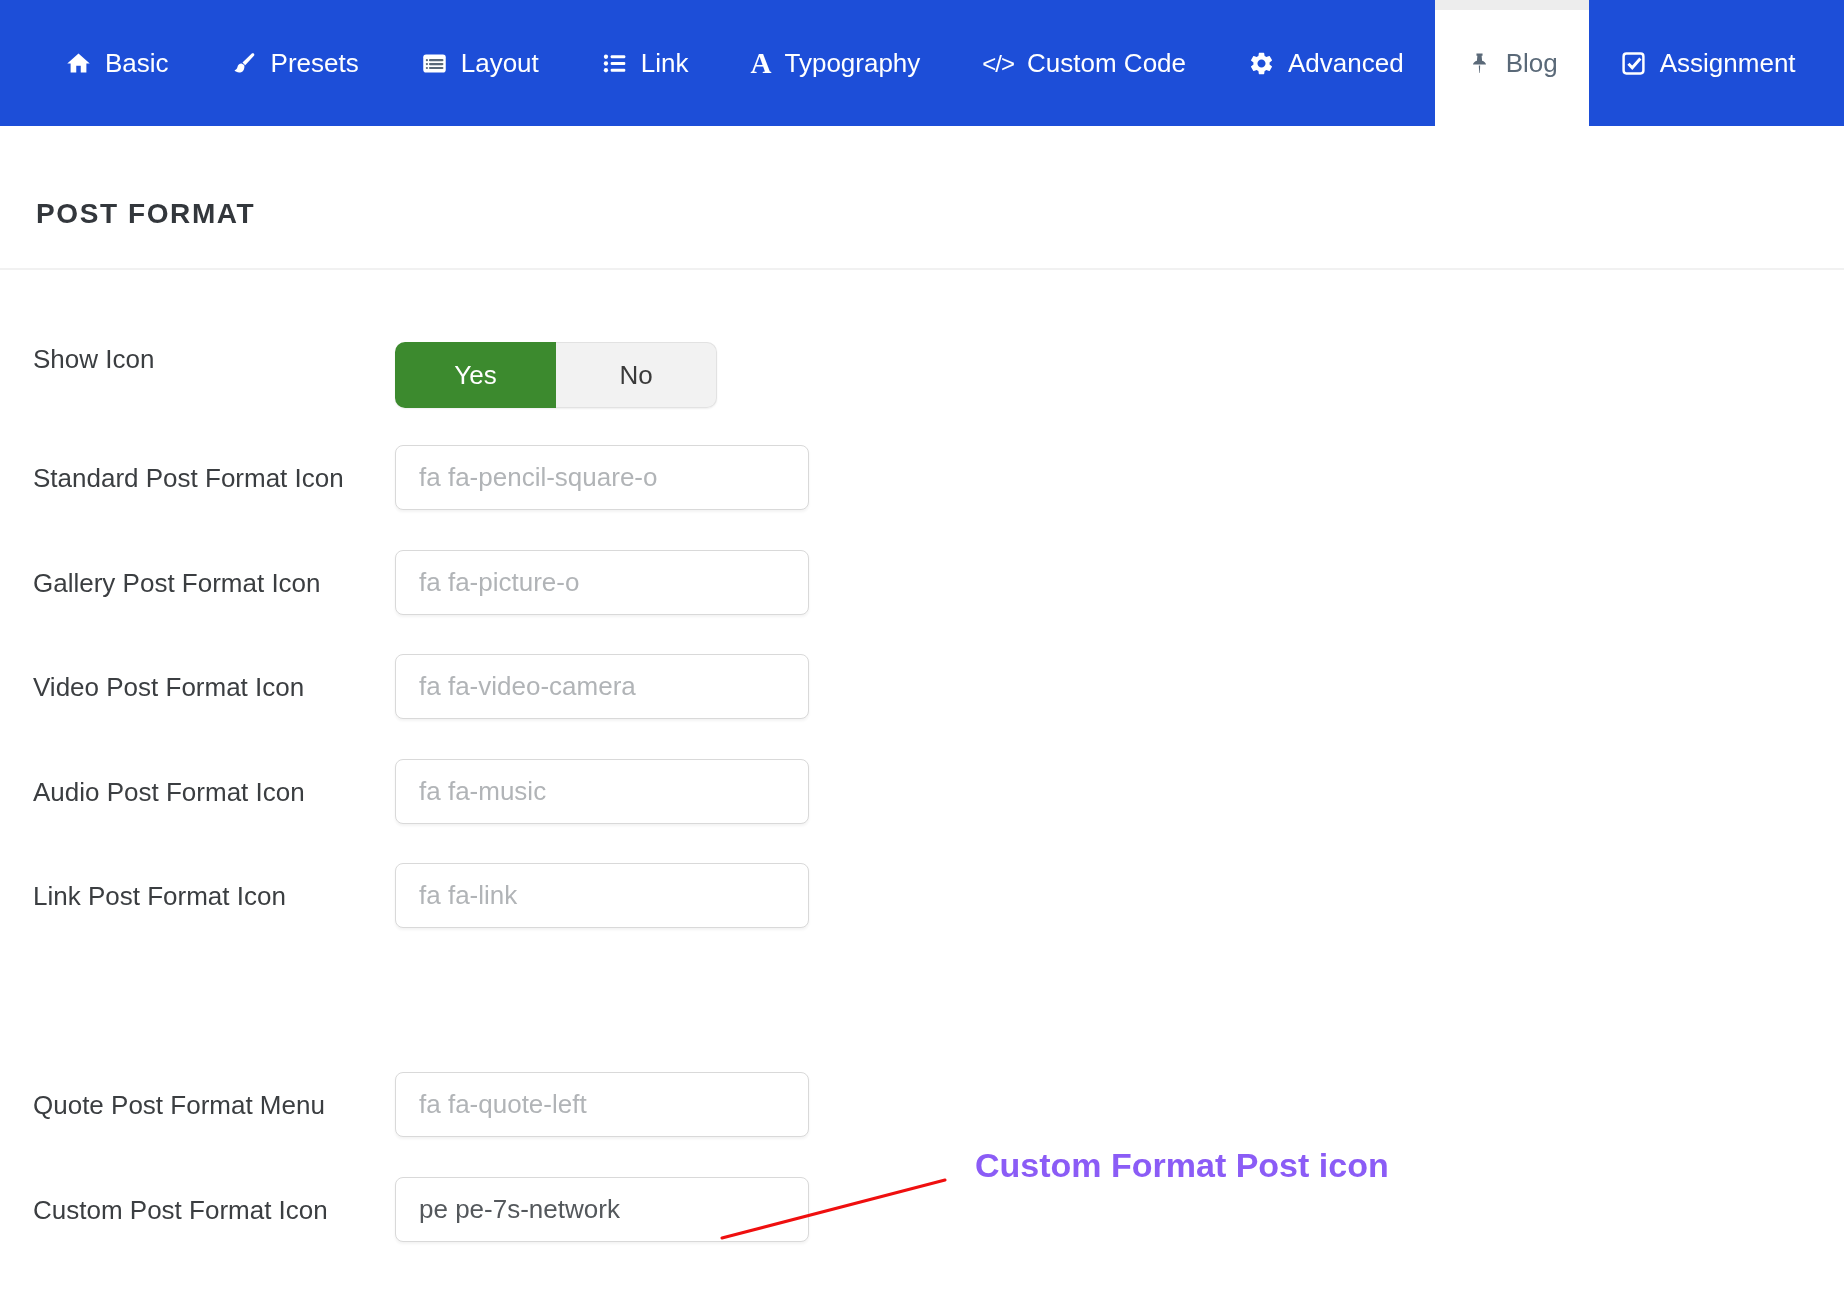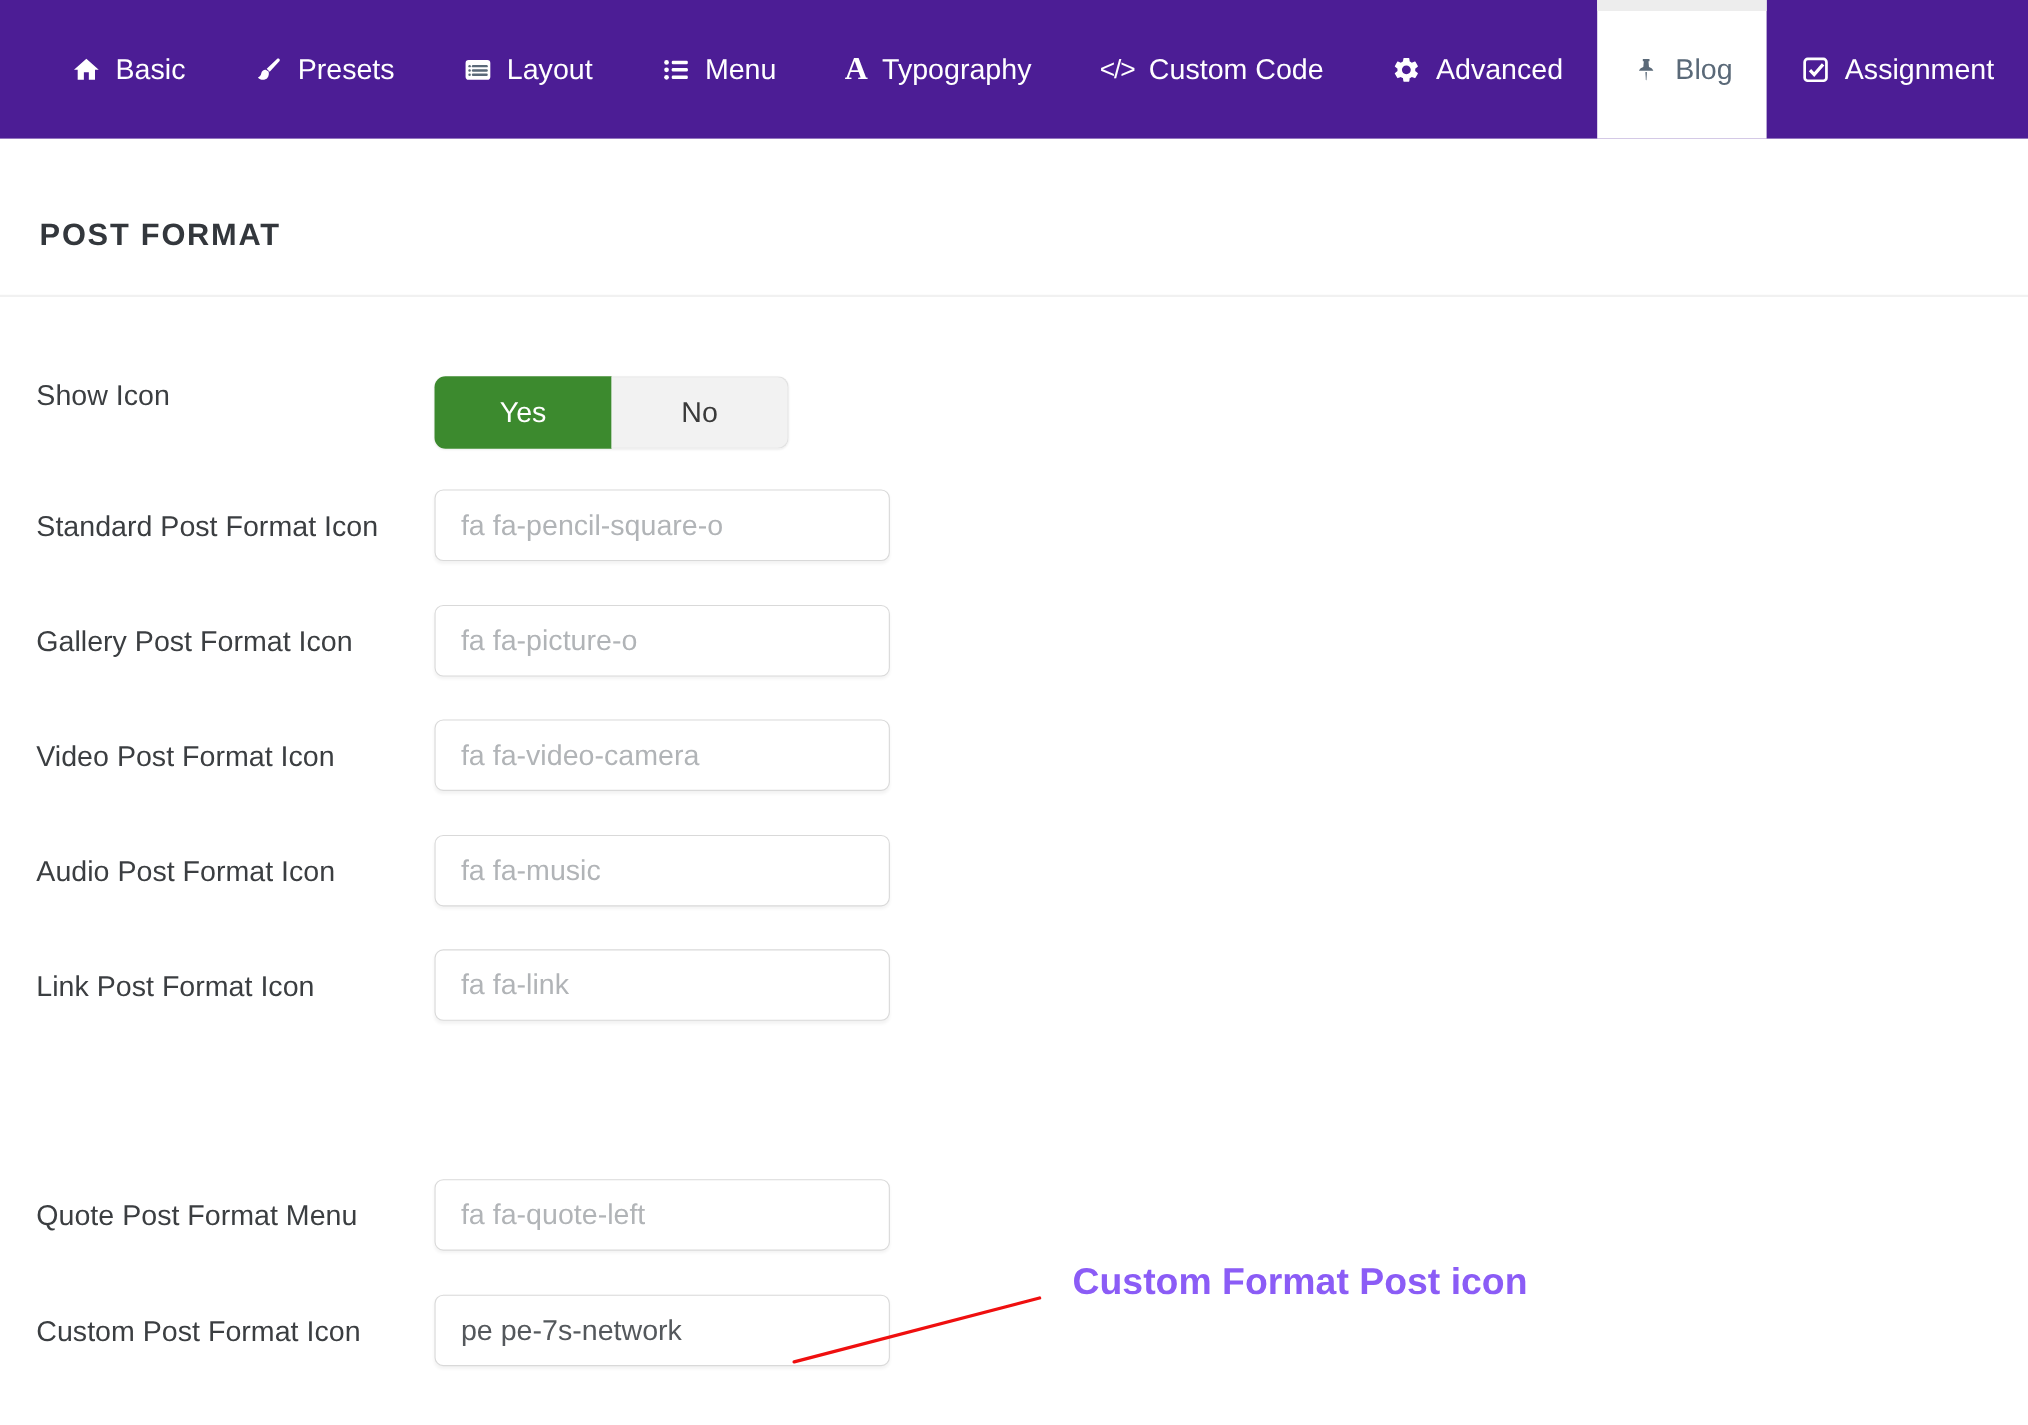--- a/index.html
+++ b/index.html
@@ -6,21 +6,21 @@
   body{
     width:1844px;height:1295px;position:relative;overflow:hidden;
     font-family:"Liberation Sans", sans-serif;
     -webkit-font-smoothing:antialiased;
   }
   .stage{position:absolute;inset:0;}
 
   
   .nav{
     position:absolute;left:0;top:0;width:1844px;height:126px;
-    background:#4c1d95;display:flex;align-items:stretch;
+    background:#1d4ed8;display:flex;align-items:stretch;
     padding-left:34px;box-sizing:border-box;
   }
   .tab{
     display:flex;align-items:center;gap:13px;padding:0 31px;
     color:#fff;font-size:26px;white-space:nowrap;cursor:pointer;
     position:relative;
   }
   .tab.active{
     background:#fff;color:#5a6978;
   }
@@ -127,21 +127,21 @@
       <span>
         <svg viewBox="0 0 24 24" fill="currentColor">
           <circle cx="4.4" cy="6" r="1.9"></circle>
             <rect x="8.6" y="4.6" width="13" height="2.8" rx="1"></rect>
           <circle cx="4.4" cy="12" r="1.9"></circle>
             <rect x="8.6" y="10.6" width="13" height="2.8" rx="1"></rect>
           <circle cx="4.4" cy="18" r="1.9"></circle>
             <rect x="8.6" y="16.6" width="13" height="2.8" rx="1"></rect>
         </svg>
       </span>
-      <span>Menu</span>
+      <span>Link</span>
     </div>
 
     <div class="tab">
       <span class="glyphA">A</span>
       <span>Typography</span>
     </div>
 
     <div class="tab">
       <span class="glyphCode">&lt;/&gt;</span>
       <span>Custom Code</span>

